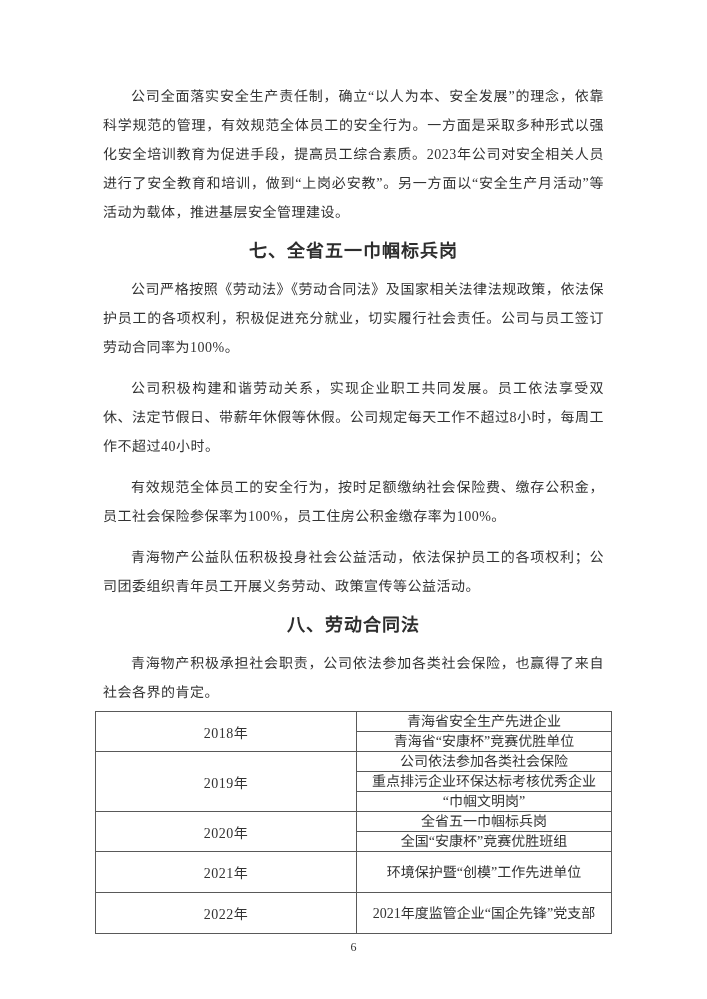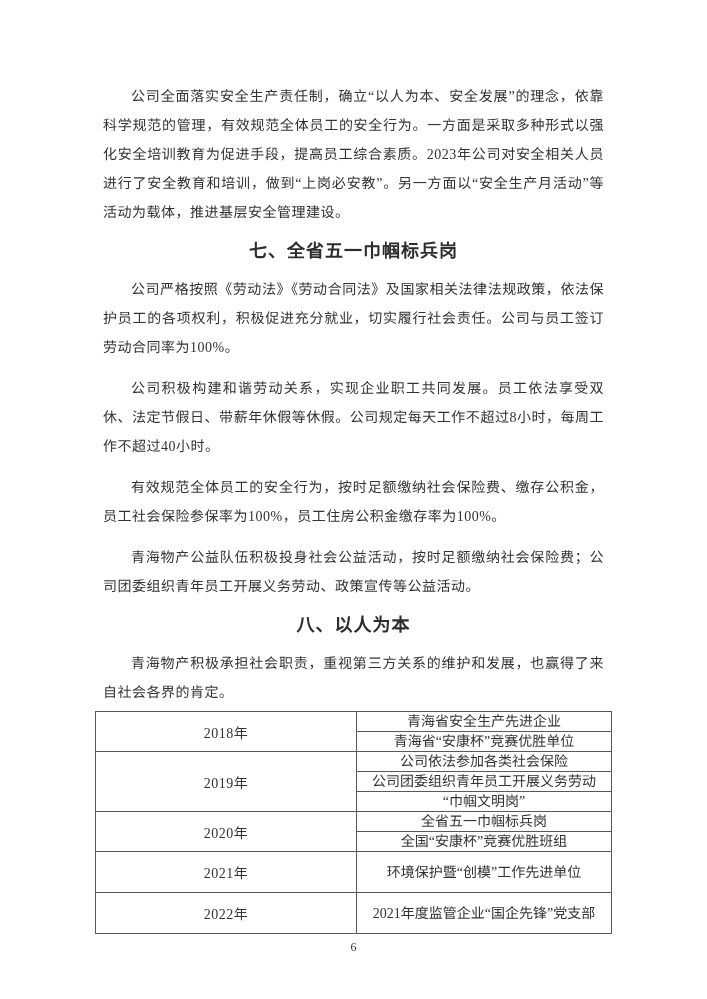--- a/index.html
+++ b/index.html
@@ -80,41 +80,41 @@
 
 <div class="page">
 
   <p class="body-par">公司全面落实安全生产责任制，确立“以人为本、安全发展”的理念，依靠科学规范的管理，有效规范全体员工的安全行为。一方面是采取多种形式以强化安全培训教育为促进手段，提高员工综合素质。2023年公司对安全相关人员进行了安全教育和培训，做到“上岗必安教”。另一方面以“安全生产月活动”等活动为载体，推进基层安全管理建设。</p>
 
   <h2 class="section-heading">七、全省五一巾帼标兵岗</h2>
 
   <p class="body-par">公司严格按照《劳动法》《劳动合同法》及国家相关法律法规政策，依法保护员工的各项权利，积极促进充分就业，切实履行社会责任。公司与员工签订劳动合同率为100%。</p>
   <p class="body-par">公司积极构建和谐劳动关系，实现企业职工共同发展。员工依法享受双休、法定节假日、带薪年休假等休假。公司规定每天工作不超过8小时，每周工作不超过40小时。</p>
   <p class="body-par">有效规范全体员工的安全行为，按时足额缴纳社会保险费、缴存公积金，员工社会保险参保率为100%，员工住房公积金缴存率为100%。</p>
-  <p class="body-par">青海物产公益队伍积极投身社会公益活动，按时足额缴纳社会保险费；公司团委组织青年员工开展义务劳动、政策宣传等公益活动。</p>
+  <p class="body-par">青海物产公益队伍积极投身社会公益活动，依法保护员工的各项权利；公司团委组织青年员工开展义务劳动、政策宣传等公益活动。</p>
 
-  <h2 class="section-heading">八、以人为本</h2>
+  <h2 class="section-heading">八、劳动合同法</h2>
 
-  <p class="body-par last-par">青海物产积极承担社会职责，重视第三方关系的维护和发展，也赢得了来自社会各界的肯定。</p>
+  <p class="body-par last-par">青海物产积极承担社会职责，公司依法参加各类社会保险，也赢得了来自社会各界的肯定。</p>
 
   <table class="awards">
     <tbody>
       <tr>
         <td class="year-cell" rowspan="2">2018年</td>
         <td class="award-cell">青海省安全生产先进企业</td>
       </tr>
       <tr>
         <td class="award-cell">青海省“安康杯”竞赛优胜单位</td>
       </tr>
       <tr>
         <td class="year-cell" rowspan="3">2019年</td>
         <td class="award-cell">公司依法参加各类社会保险</td>
       </tr>
       <tr>
-        <td class="award-cell">公司团委组织青年员工开展义务劳动</td>
+        <td class="award-cell">重点排污企业环保达标考核优秀企业</td>
       </tr>
       <tr>
         <td class="award-cell">“巾帼文明岗”</td>
       </tr>
       <tr>
         <td class="year-cell" rowspan="2">2020年</td>
         <td class="award-cell">全省五一巾帼标兵岗</td>
       </tr>
       <tr>
         <td class="award-cell">全国“安康杯”竞赛优胜班组</td>

